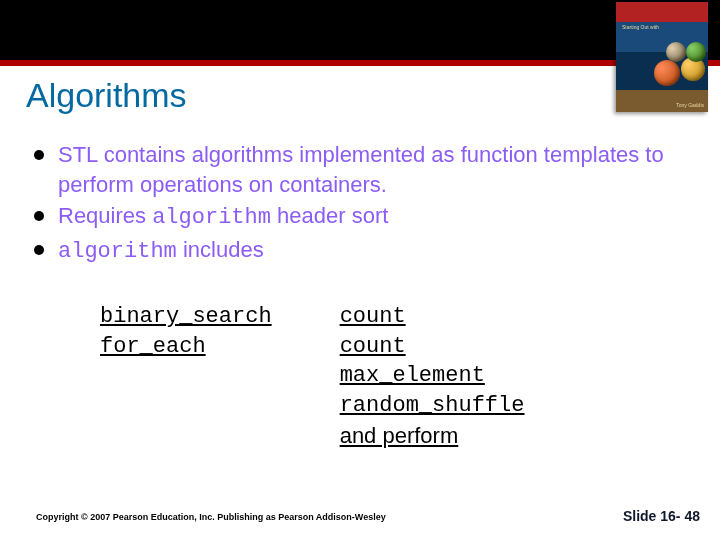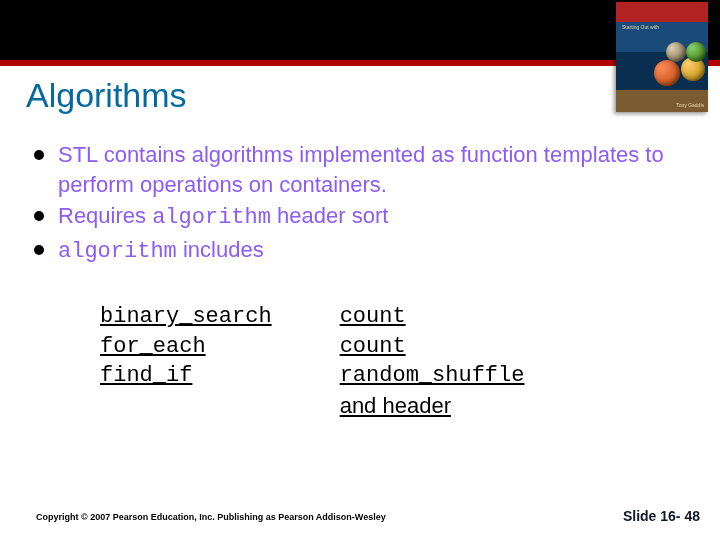--- a/index.html
+++ b/index.html
@@ -140,24 +140,24 @@
     <li>
       <span class="mono">algorithm</span><span> includes</span>
     </li>
   </ul>
 </div>
 
 <div class="algo-table">
   <div class="algo-col">
     <span>binary_search</span>
     <span>for_each</span>
-    <span>find_if</span>
   </div>
   <div class="algo-col">
     <span>count</span>
     <span>count</span>
+    <span>max_element</span>
     <span>random_shuffle</span>
-    <span class="and-others">and header</span>
+    <span class="and-others">and perform</span>
   </div>
 </div>
 
 <div class="footer-left">Copyright © 2007 Pearson Education, Inc. Publishing as Pearson Addison-Wesley</div>
 <div class="footer-right">Slide 16- 48</div>
 
 </body></html>

